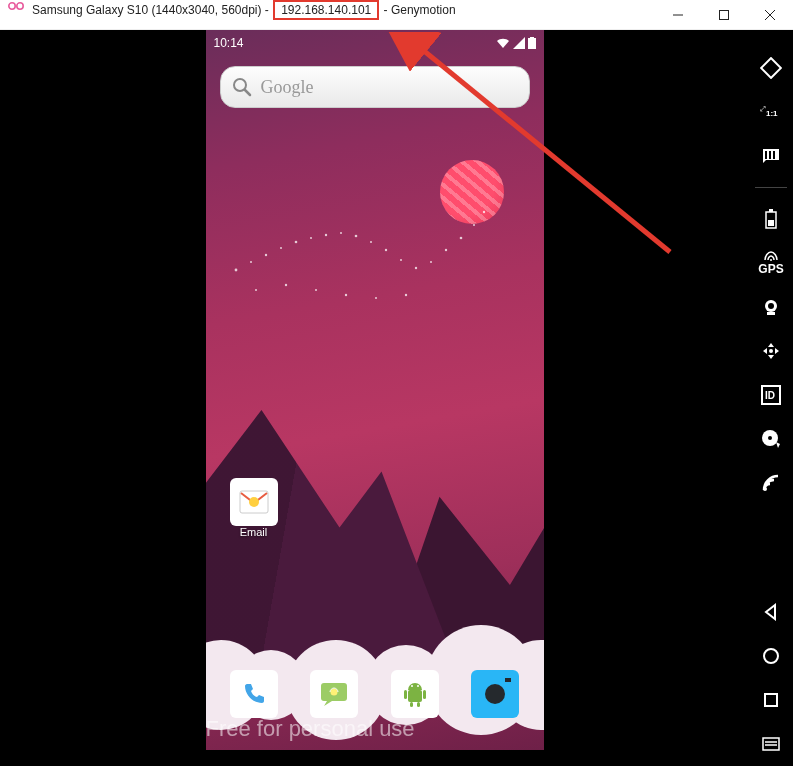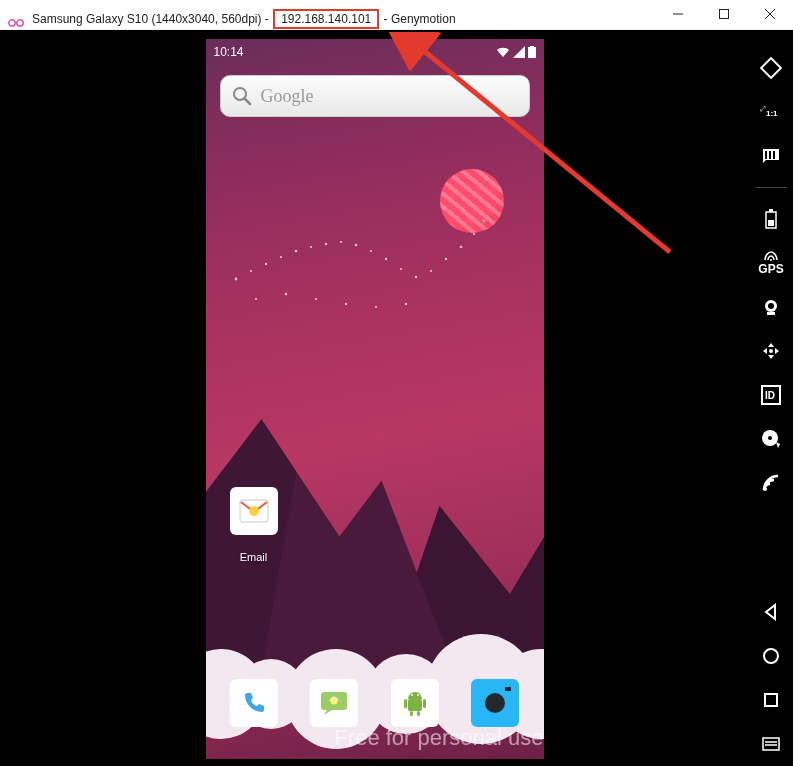--- a/index.html
+++ b/index.html
@@ -1,76 +1,76 @@
 <!DOCTYPE html>
 <html><head>
 <meta charset="utf-8">
 <style>
 * { margin: 0; padding: 0; box-sizing: border-box; }
 body { font-family: "Segoe UI", Arial, sans-serif; background: #fff; width: 793px; height: 766px; overflow: hidden; }
 
 
-.titlebar { height: 30px; background: #fff; display: flex; align-items: flex-end; padding: 0 0 0 8px; border-bottom: 1px solid #eee; }
+.titlebar { height: 30px; background: #fff; display: flex; align-items: flex-start; padding: 0 0 0 8px; border-bottom: 1px solid #eee; }
 .titlebar .icon { width: 18px; height: 12px; margin-right: 6px; display: flex; align-items: center; }
 .titlebar .title { font-size: 12px; color: #222; white-space: pre; display: flex; align-items: center; }
 .titlebar .ip-box { border: 2px solid #e23a2e; padding: 1px 6px; margin: 0 1px; }
 .titlebar .winbtns { margin-left: auto; display: flex; }
 .titlebar .winbtn { width: 46px; height: 30px; display: flex; align-items: center; justify-content: center; }
 
 
 .main { display: flex; height: 736px; background: #000; position: relative; }
 .emuarea { flex: 1; background: #000; display: flex; align-items: flex-start; justify-content: center; position: relative; }
 
 
 .arrow-svg { position: absolute; top: 2px; left: 320px; pointer-events: none; z-index: 50; }
 
 
-.phone { width: 338px; height: 720px; margin-top: 9px; position: relative; overflow: hidden; background: linear-gradient(170deg, #6a2d5a 0%, #8e2d5d 18%, #a9325f 38%, #b83763 55%, #9e2f5a 75%, #6e2048 100%); }
+.phone { width: 338px; height: 720px; margin-top: 0; position: relative; overflow: hidden; background: linear-gradient(170deg, #6a2d5a 0%, #8e2d5d 18%, #a9325f 38%, #b83763 55%, #9e2f5a 75%, #6e2048 100%); }
 
 
 .statusbar { height: 26px; display: flex; align-items: center; padding: 0 8px; color: #fff; font-size: 12px; }
 .statusbar .time { font-weight: 500; }
 .statusbar .right { margin-left: auto; display: flex; align-items: center; gap: 3px; }
 
 
-.search-widget { margin: 10px 14px 0 14px; height: 42px; background: linear-gradient(#fdfdfd, #e9e9e9); border-radius: 10px; display: flex; align-items: center; padding: 0 10px; border: 1px solid #ccc; }
+.search-widget { margin: 10px 14px 0 14px; height: 42px; background: linear-gradient(#fdfdfd, #e9e9e9); border-radius: 15px; display: flex; align-items: center; padding: 0 10px; border: 1px solid #ccc; }
 .search-widget .mag { width: 22px; height: 22px; margin-right: 8px; }
 .search-widget .placeholder { color: #999; font-size: 18px; font-family: Georgia, serif; }
 
 
 .moon { position: absolute; top: 130px; right: 40px; width: 64px; height: 64px; border-radius: 50%; background: radial-gradient(circle at 35% 35%, #ff4d6d 0%, #ff4d6d 55%, #e43a5a 100%); overflow: hidden; }
 .moon::before { content: ""; position: absolute; inset: 0; background: repeating-linear-gradient(40deg, rgba(255,255,255,0.25) 0 4px, transparent 4px 10px); }
 .stars { position: absolute; top: 160px; left: 10px; right: 10px; height: 150px; }
 .mountain1 { position: absolute; bottom: 60px; left: -40px; width: 300px; height: 280px; background: #4a1a3d; clip-path: polygon(0 100%, 0 45%, 32% 0%, 58% 42%, 72% 22%, 100% 100%); }
 .mountain1::after { content:""; position:absolute; inset:0; background: linear-gradient(100deg, rgba(0,0,0,0.15) 40%, transparent 40%); }
 .mountain2 { position: absolute; bottom: 60px; right: -50px; width: 220px; height: 210px; background: #3b1531; clip-path: polygon(0 100%, 30% 8%, 62% 50%, 78% 22%, 100% 100%); }
 .clouds { position: absolute; bottom: 40px; left: -20px; right: -20px; height: 130px; }
 .cloud { position: absolute; background: #f3e8ef; border-radius: 50%; }
 
 
 .approw { position: absolute; display: flex; gap: 16px; }
 .approw.row1 { top: 448px; left: 20px; }
 .approw.dock { bottom: 32px; left: 20px; right: 20px; justify-content: space-between; }
-.appitem { width: 56px; display: flex; flex-direction: column; align-items: center; gap: 16px; }
+.appitem { width: 56px; display: flex; flex-direction: column; align-items: center; gap: 0; }
 .appicon { width: 48px; height: 48px; border-radius: 6px; display: flex; align-items: center; justify-content: center; font-size: 24px; }
 .applabel { font-size: 11px; color: #fff; text-shadow: 0 1px 2px rgba(0,0,0,0.5); }
 
 .icon-email { background: #fff; }
 .icon-gallery { background: linear-gradient(135deg, #5aa3e8 50%, #3b7fc4 50%); position: relative; }
 .icon-gallery::before { content:""; position:absolute; top:8px; left:8px; width:10px; height:10px; background:#ffe36b; border-radius:50%; }
 .icon-gallery::after { content:""; position:absolute; bottom:0; left:0; right:0; height:20px; background: linear-gradient(135deg, #2d6aa3 40%, #1f4d7a 40%); }
 .icon-phone { background: #fff; color: #42a5e8; }
 .icon-msg { background: #fff; }
 .icon-android { background: #fff; color: #7cb342; }
 .icon-camera { background: #29b6f6; color: #25292d; position: relative; }
 .icon-camera::before { content:""; position:absolute; top:14px; left:14px; width:20px; height:20px; background:#25292d; border-radius:50%; }
 .icon-camera::after { content:""; position:absolute; top:8px; right:8px; width:6px; height:4px; background:#25292d; }
 
 
-.watermark { position: absolute; bottom: 8px; left: 0; right: 0; text-align: right; font-size: 22px; color: rgba(255,255,255,0.55); font-weight: 300; pointer-events: none; }
+.watermark { position: absolute; bottom: 8px; left: 0; right: 0; text-align: left; font-size: 22px; color: rgba(255,255,255,0.55); font-weight: 300; pointer-events: none; }
 
 
 .sidebar { width: 44px; background: #000; display: flex; flex-direction: column; align-items: center; padding-top: 16px; gap: 5px; }
 .side-group { display: flex; flex-direction: column; align-items: center; width: 100%; }
 .sidebtn { width: 44px; height: 44px; display: flex; align-items: center; justify-content: center; color: #fff; cursor: pointer; }
 .side-sep { width: 32px; height: 1px; background: #444; margin: 4px 0; }
 .side-spacer { flex: 1; }
 .gps-label { font-size: 12px; font-weight: bold; color: #fff; }
 </style>
 </head>

